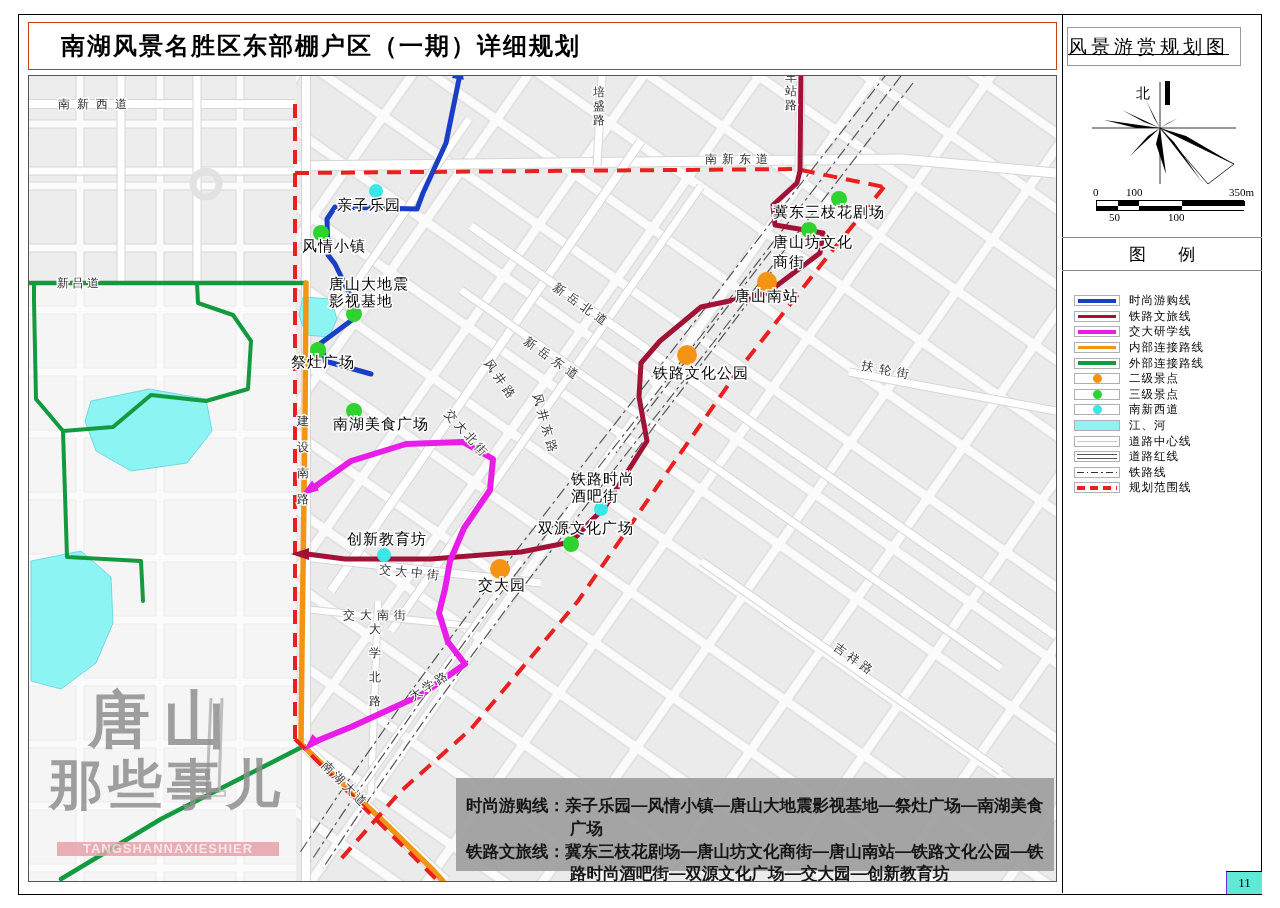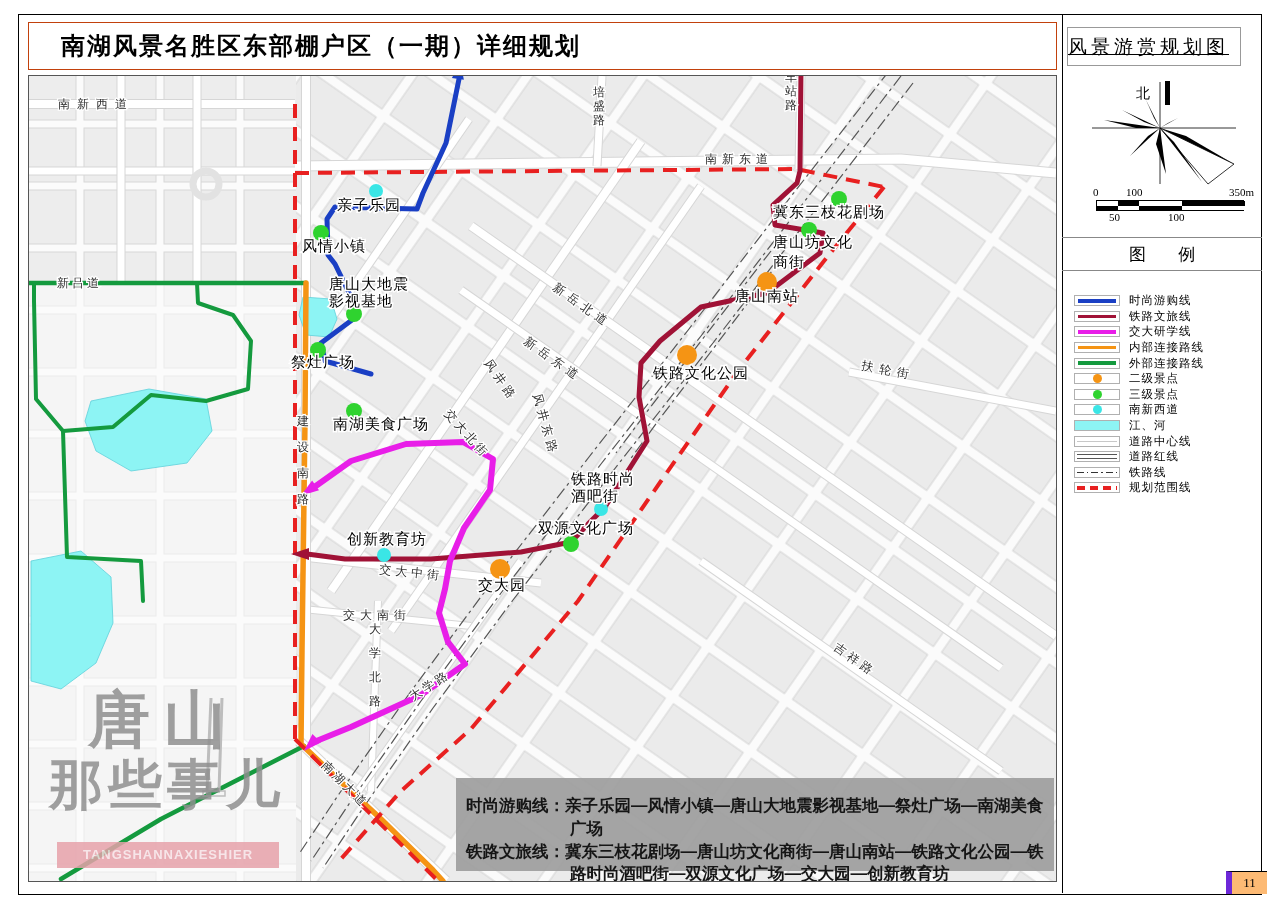--- a/index.html
+++ b/index.html
@@ -34,22 +34,22 @@
   .sw-dot{width:9px;height:9px;border-radius:50%;}
   .sw-thin{width:40px;height:1px;background:#c8c8c8;}
   .sw-double{width:40px;height:5px;border-top:1.2px solid #555;border-bottom:1.2px solid #555;box-sizing:border-box;}
   .sw-dashdot{width:40px;height:1.5px;background:repeating-linear-gradient(90deg,#333 0 7px,transparent 7px 10px,#333 10px 11.5px,transparent 11.5px 14.5px);}
   .sw-reddash{width:40px;height:3.5px;background:repeating-linear-gradient(90deg,#e82020 0 8px,transparent 8px 13px);}
   .routes-box{position:absolute;left:427px;top:702px;width:598px;height:93px;background:rgba(158,158,158,0.93);font-family:"Liberation Sans",sans-serif;font-size:16.5px;font-weight:700;color:#151515;padding:16px 10px;box-sizing:border-box;line-height:1.38;}
   .route-line{padding-left:104px;text-indent:-104px;}
   .watermark{position:absolute;left:20px;top:612px;color:#8f8f8f;opacity:0.85;font-weight:700;}
   .wm1{font-size:62px;margin-left:39px;letter-spacing:14px;line-height:1.05;}
   .wm2{font-size:54px;margin-top:4px;letter-spacing:5px;line-height:1.05;}
-  .wm-bar{margin-top:28px;margin-left:8px;width:222px;height:26px;background:#e7a2ab;color:#f8e3e6;font-family:"Liberation Sans",sans-serif;font-size:13px;font-weight:700;display:flex;align-items:center;justify-content:center;letter-spacing:1px;}
-  .pagenum-box{position:absolute;left:1226px;top:871px;width:35px;height:22px;border-left:6px solid #6d28d9;border-top:1px solid #000;display:flex;align-items:center;justify-content:center;font-size:13px;background:#fdba74;}
+  .wm-bar{margin-top:28px;margin-left:8px;width:222px;height:14px;background:#e7a2ab;color:#f8e3e6;font-family:"Liberation Sans",sans-serif;font-size:13px;font-weight:700;display:flex;align-items:center;justify-content:center;letter-spacing:1px;}
+  .pagenum-box{position:absolute;left:1226px;top:871px;width:35px;height:22px;border-left:1px solid #6d28d9;border-top:1px solid #000;display:flex;align-items:center;justify-content:center;font-size:13px;background:#5eead4;}
 </style>
 </head>
 <body>
 
 <div class="page">
   <div class="frame"></div>
 
   <div class="title-box">
     <span>南湖风景名胜区东部棚户区（一期）详细规划</span>
   </div>

